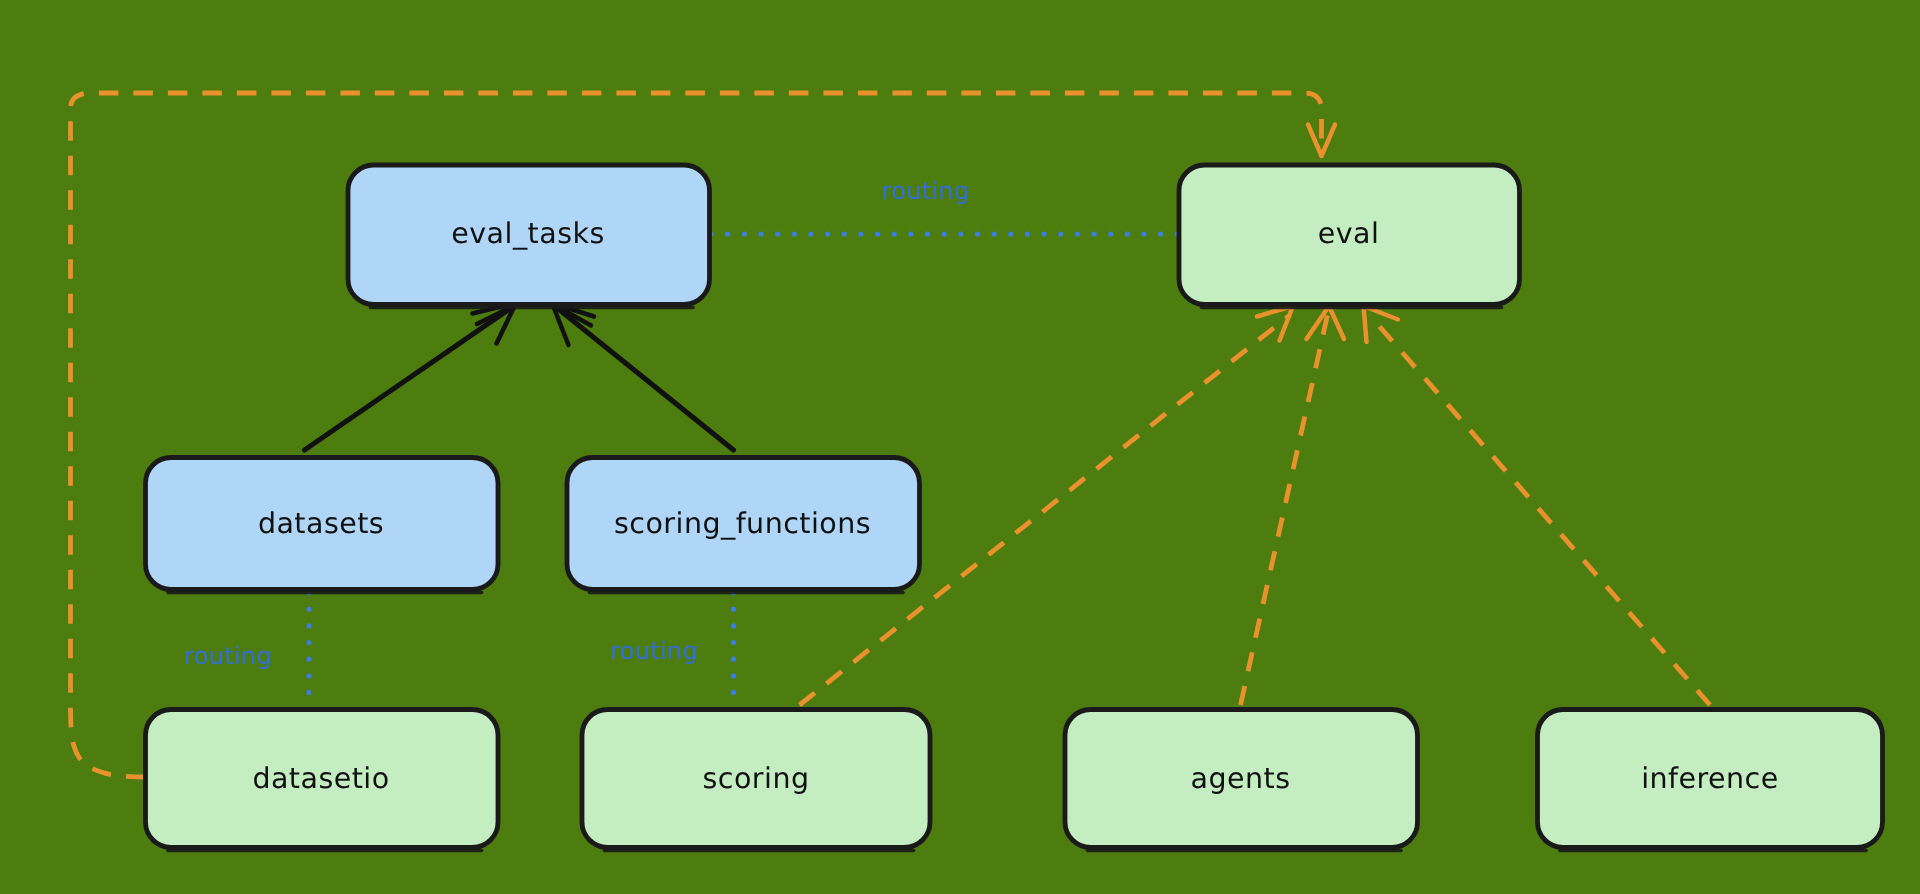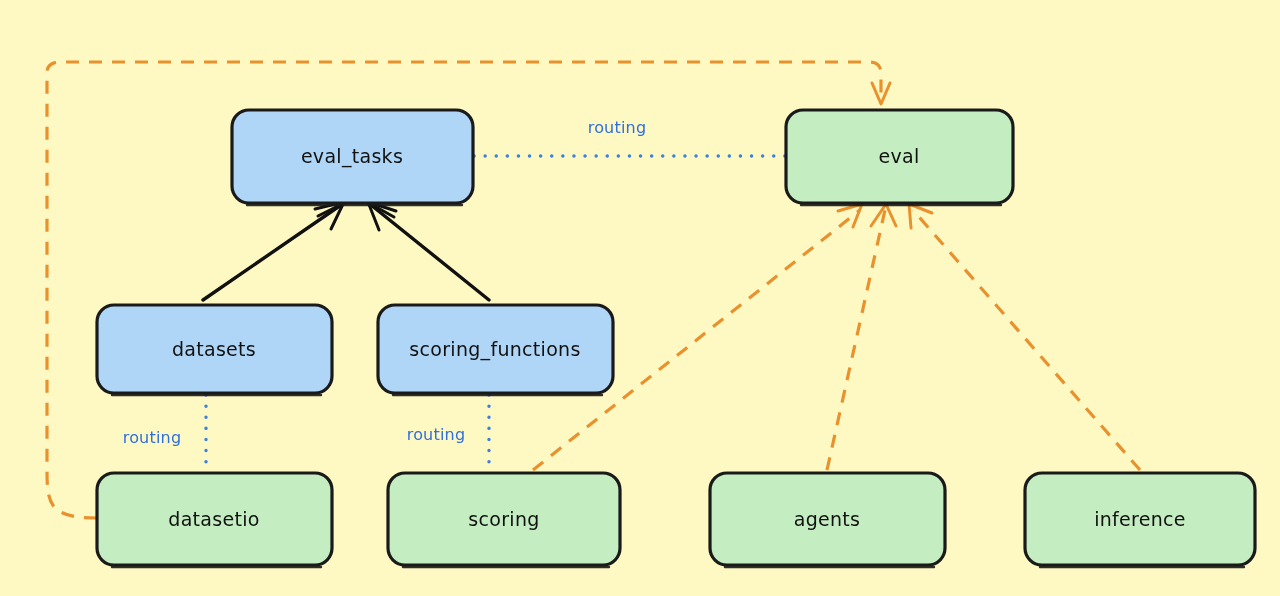--- a/index.html
+++ b/index.html
@@ -10,21 +10,21 @@
   body {
     width: 1280px;
     height: 596px;
     font-family: "DejaVu Sans", sans-serif;
     overflow: hidden;
   }
   #diagram-root {
     position: relative;
     width: 1280px;
     height: 596px;
-    background: #fef9c3;
+    background: #4d7c0f;
   }
   svg#diagram-svg {
     position: absolute;
     top: 0;
     left: 0;
     width: 1280px;
     height: 596px;
     display: block;
   }
   .node-rect {

